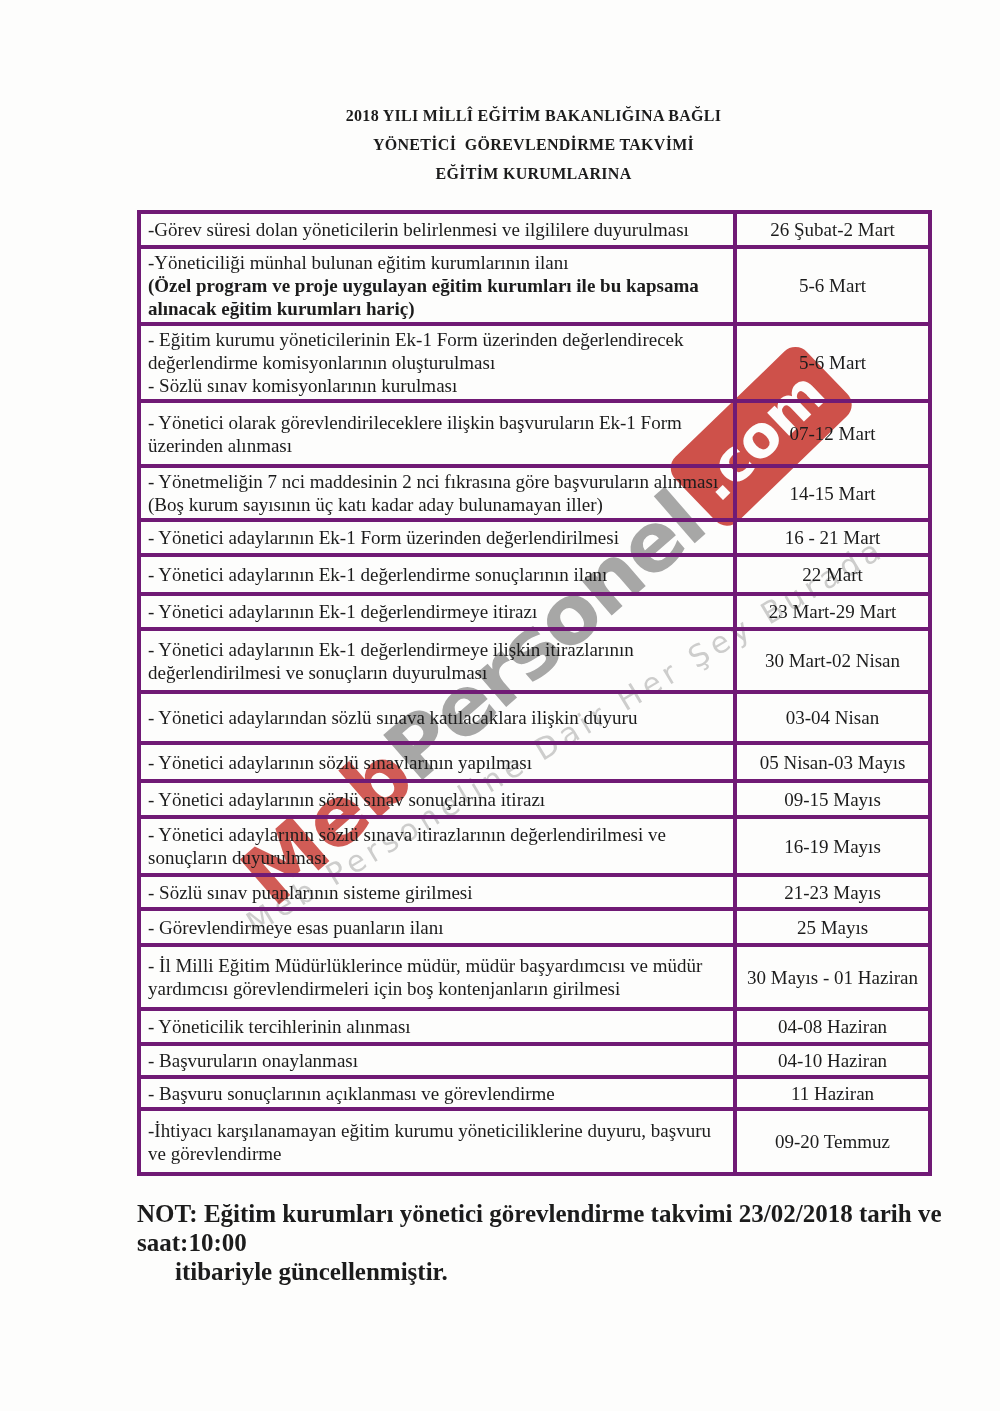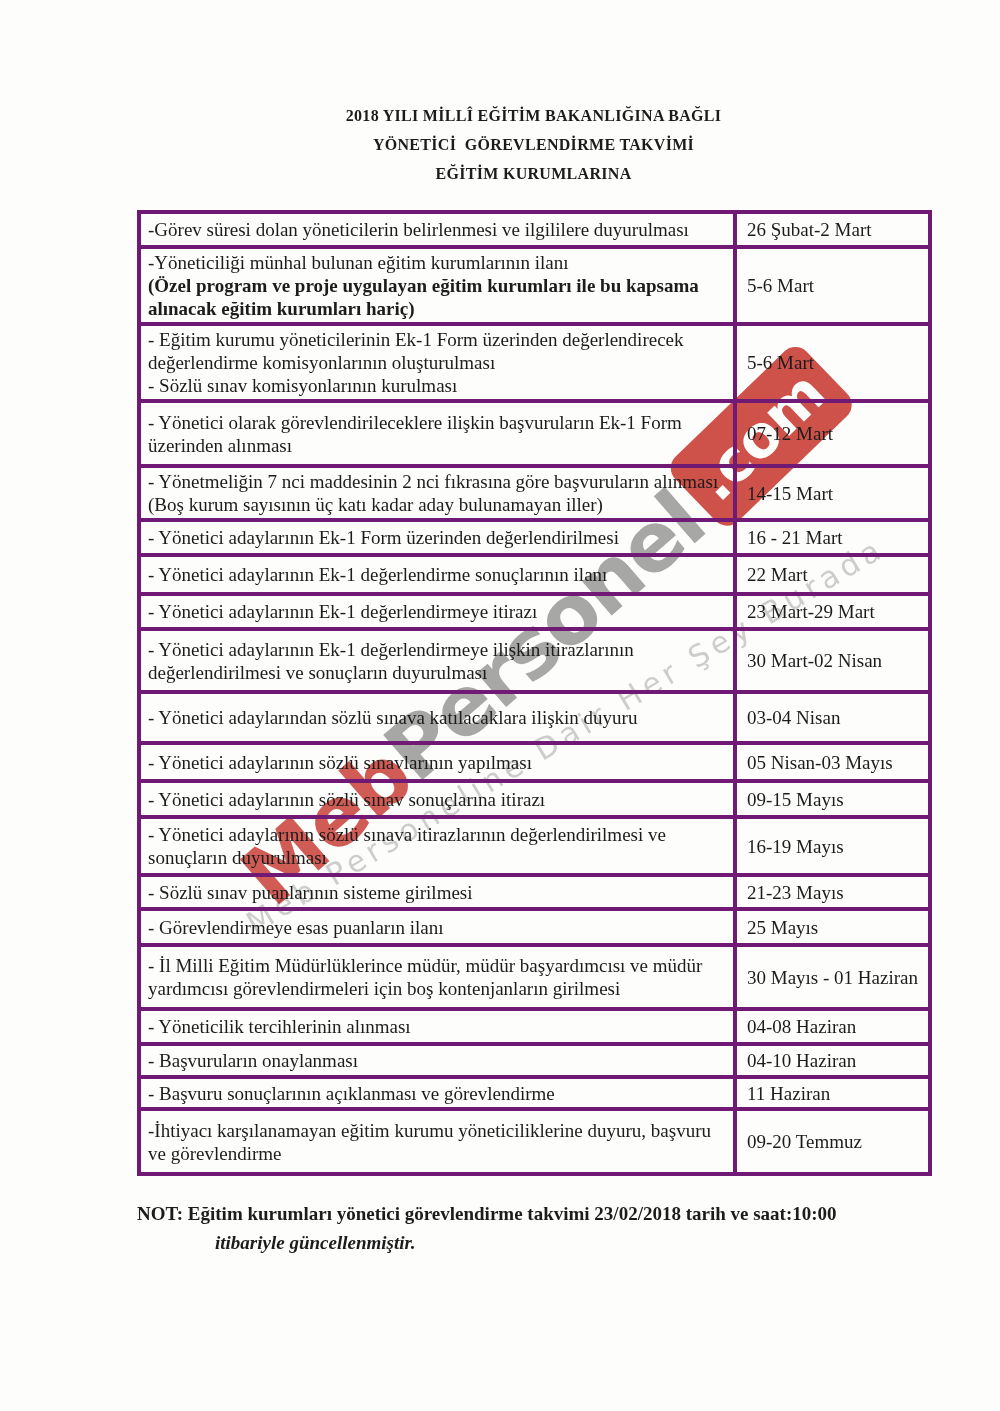--- a/index.html
+++ b/index.html
@@ -40,34 +40,34 @@
     border:4px solid #701a75;
   }
   .calendar-table{border-width:3px;}
   .calendar-table td{
     font-size:19px;
     line-height:23px;
     vertical-align:middle;
     overflow:hidden;
   }
   td.task-cell{padding:2px 6px 2px 7px;}
-  td.date-cell{text-align:left;padding:2px 10px;}
+  td.date-cell{text-align:center;padding:2px 10px;}
   .task-line{display:block;white-space:pre-line;}
   .task-bold{display:block;font-weight:bold;}
   .task-bold:empty{display:none;}
 
   
   .note-block{
     position:absolute;
     left:137px; top:1199px; width:810px;
     font-weight:bold;
-    font-size:19px;
+    font-size:25px;
     line-height:29px;
   }
-  .note-line2{margin-left:78px;font-style:italic;}
+  .note-line2{margin-left:38px;}
 
   
   .watermark-main{
     position:absolute;
     left:145px; top:575px;
     width:800px; height:120px;
     display:flex; align-items:center; justify-content:center;
     transform:rotate(-41deg);
     mix-blend-mode:multiply;
     pointer-events:none;

